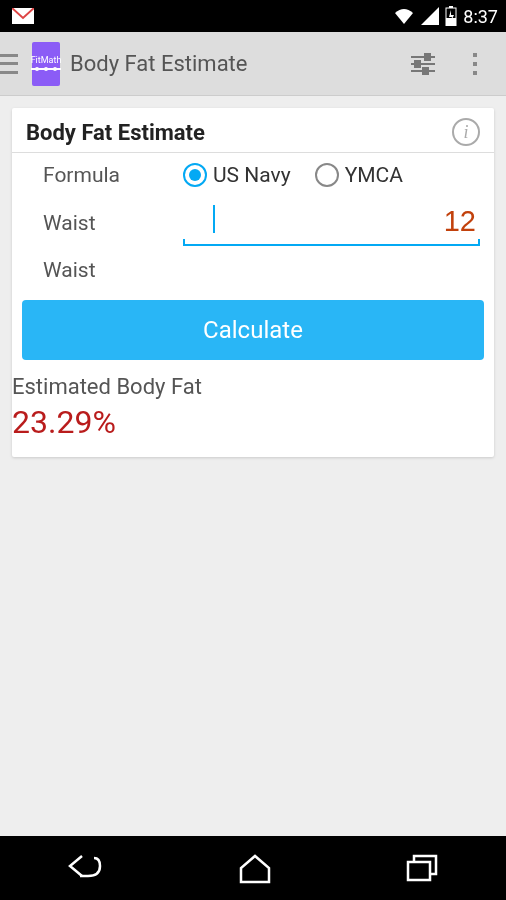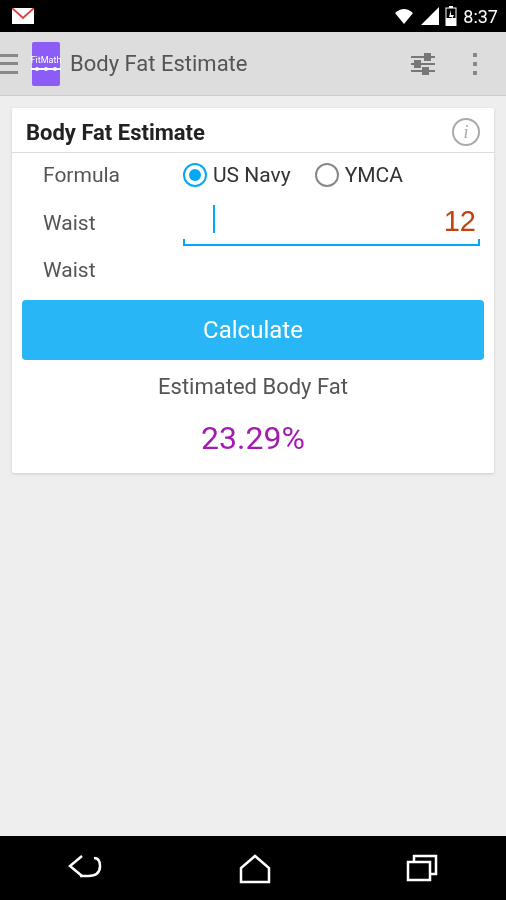--- a/index.html
+++ b/index.html
@@ -188,30 +188,28 @@
 .calc-btn {
   margin: 16px 10px 0 10px;
   background: #29b6f6;
   color: #fff;
   font-size: 24px;
   text-align: center;
   padding: 16px;
   border-radius: 4px;
 }
 .result-label {
-  text-align: center;
   font-size: 22px;
   color: #555;
   margin-top: 14px;
 }
 .result-value {
-  text-align: center;
   font-size: 32px;
-  color: #a21caf;
-  margin-top: 20px;
+  color: #b91c1c;
+  margin-top: 4px;
 }
 .nav-bar {
   position: absolute;
   bottom: 0;
   left: 0;
   right: 0;
   height: 64px;
   background: #000;
   display: flex;
   align-items: center;

